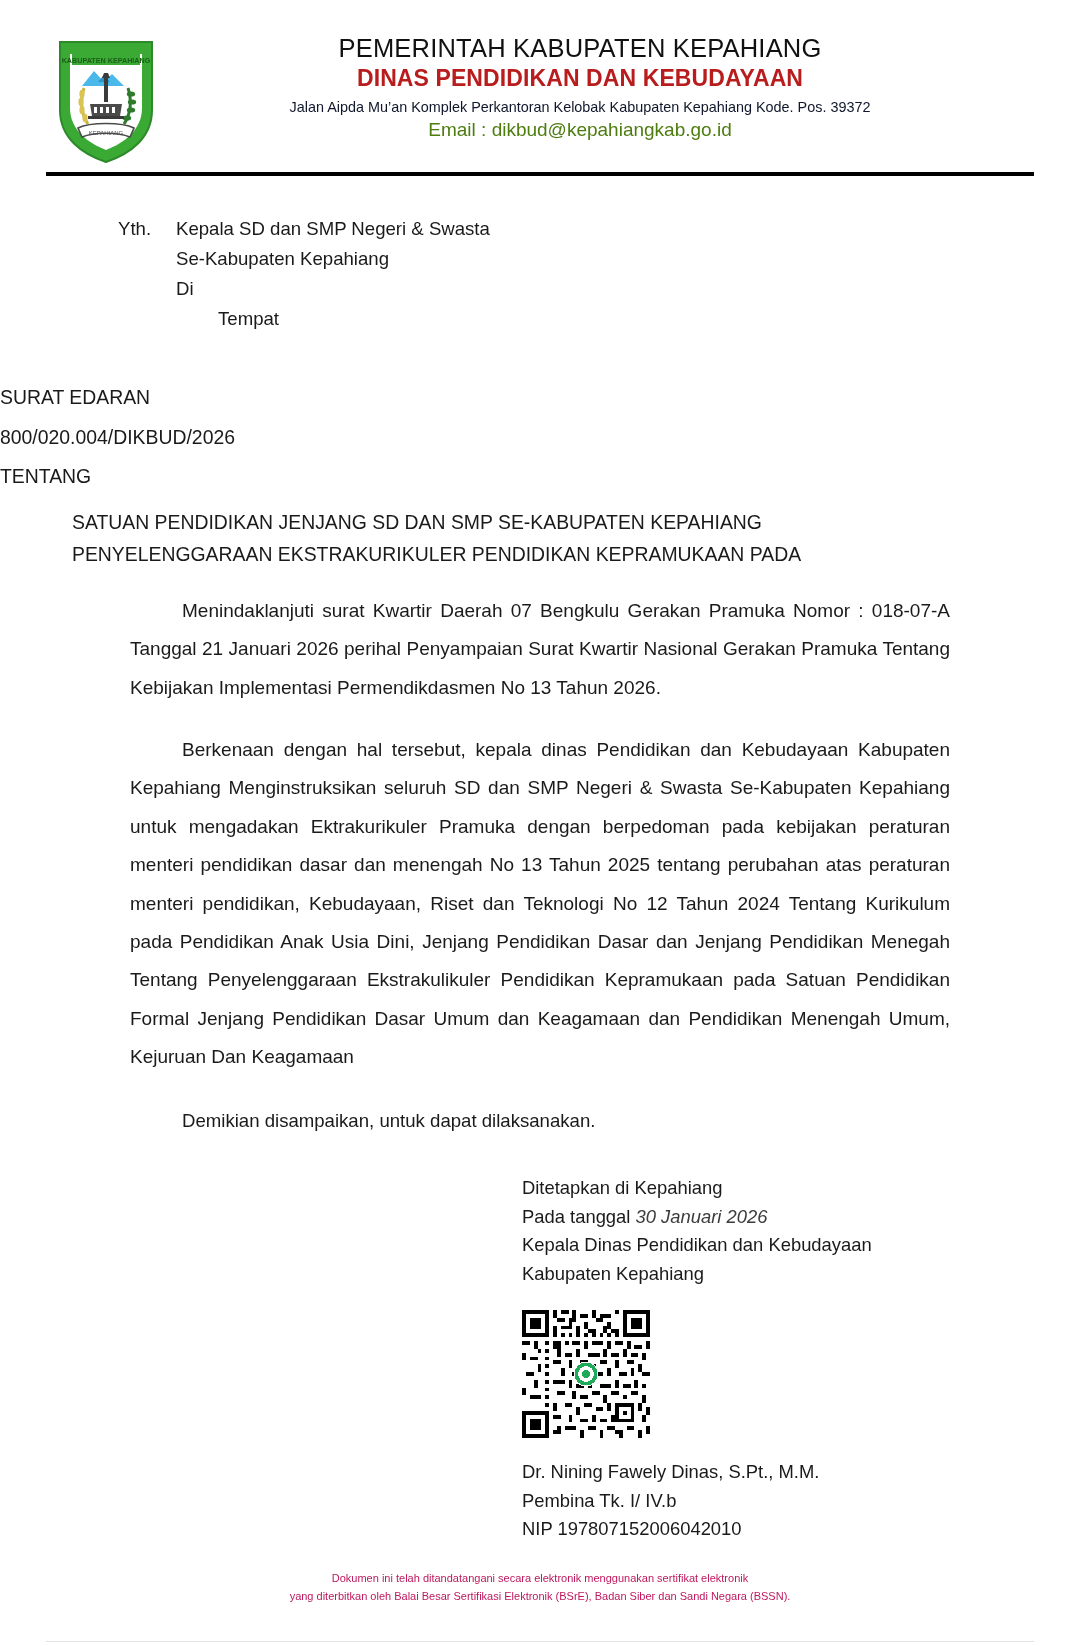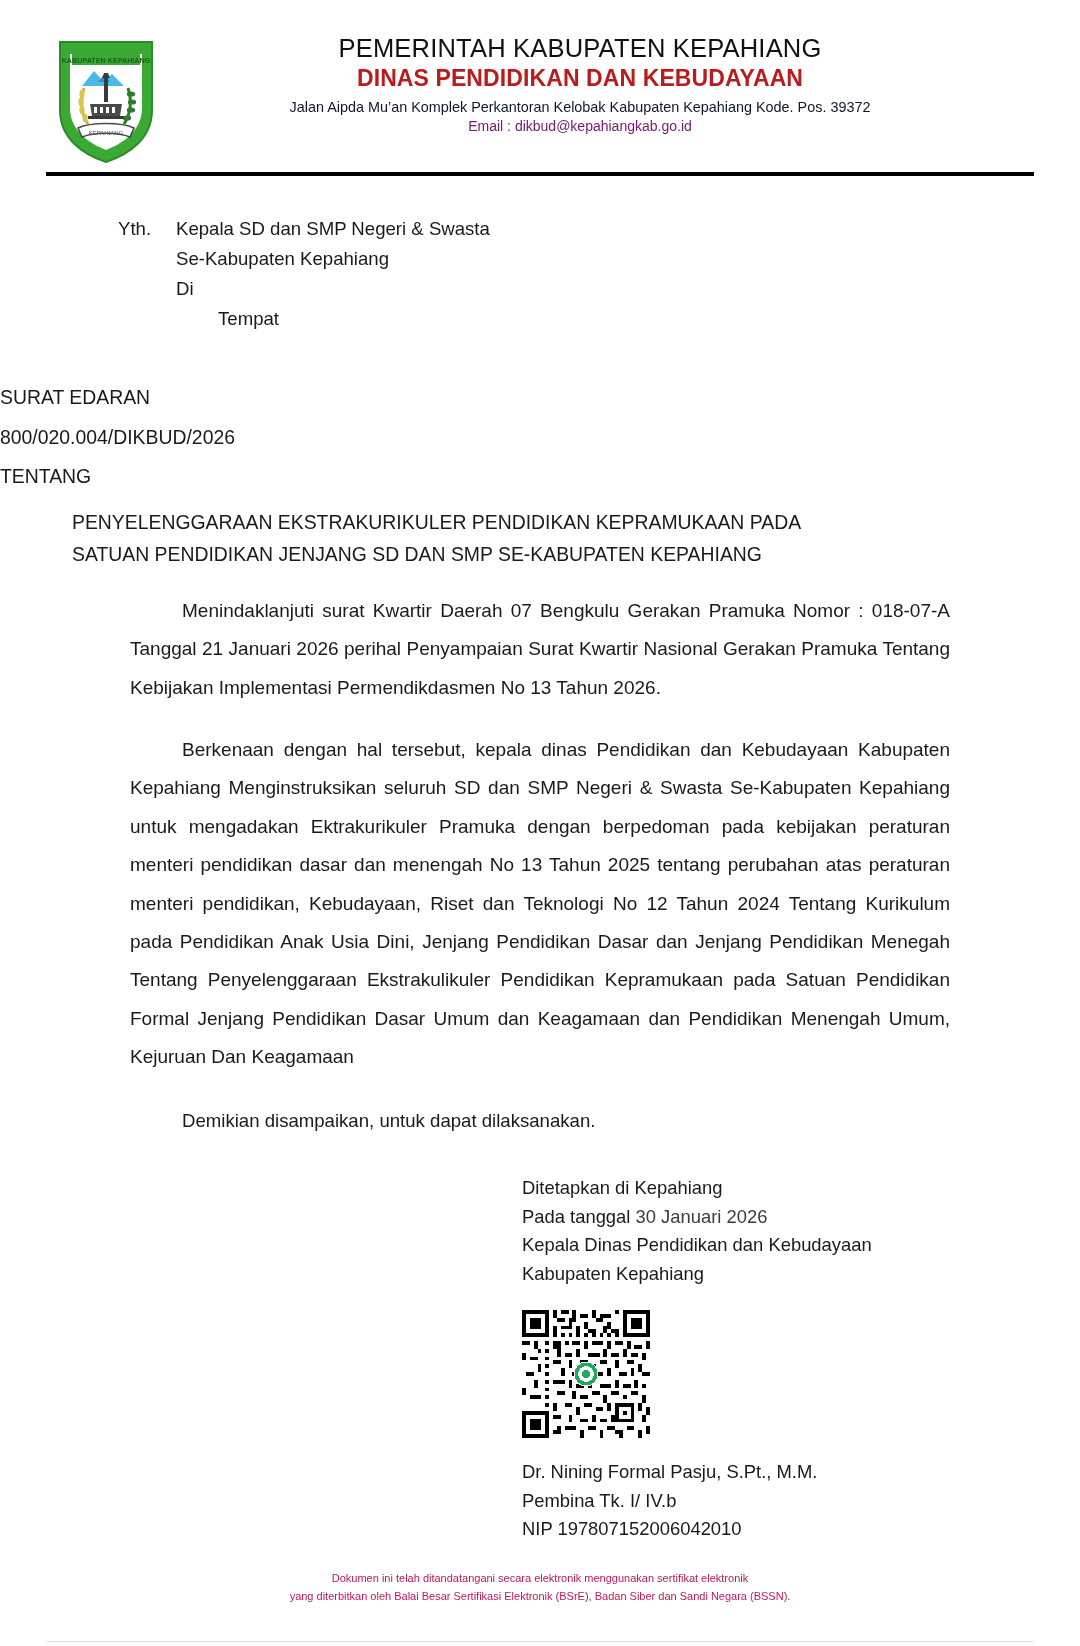--- a/index.html
+++ b/index.html
@@ -57,23 +57,23 @@
     margin-top: 2px;
     color: #b91c1c;
   }
   .head-addr {
     font-size: 14.4px;
     line-height: 1.42;
     margin-top: 5px;
     color: #0f172a;
   }
   .head-email {
-    font-size: 14px;
+    font-size: 19px;
     line-height: 1.42;
-    color: #701a75;
+    color: #4d7c0f;
   }
   .rule {
     height: 4px;
     background: #000;
     margin: 8px 46px 0 46px;
   }
 
   
   .recipient {
     margin: 38px 0 0 118px;
@@ -135,21 +135,21 @@
     line-height: 2.02;
   }
   .closing p { margin: 0; text-indent: 52px; }
 
   .signblock {
     margin-top: 34px;
     padding-left: 522px;
     font-size: 18.4px;
     line-height: 1.55;
   }
-  .sign-date-val { color: #3c3c3c; }
+  .sign-date-val { color: #3c3c3c; font-style: italic; }
 
   .qr-wrap {
     margin-top: 22px;
     padding-left: 522px;
   }
   .qr {
     width: 128px;
     height: 128px;
     position: relative;
     background: #ffffff;
@@ -254,22 +254,22 @@
     <div class="r-indent">Se-Kabupaten Kepahiang</div>
     <div class="r-indent">Di</div>
     <div class="r-indent2">Tempat</div>
   </div>
 
   <div class="titleblock">
     <div>SURAT EDARAN</div>
     <div>800/020.004/DIKBUD/2026</div>
     <div>TENTANG</div>
     <div class="t-sub">
+      <div>SATUAN PENDIDIKAN JENJANG SD DAN SMP SE-KABUPATEN KEPAHIANG</div>
       <div>PENYELENGGARAAN EKSTRAKURIKULER PENDIDIKAN KEPRAMUKAAN PADA</div>
-      <div>SATUAN PENDIDIKAN JENJANG SD DAN SMP SE-KABUPATEN KEPAHIANG</div>
     </div>
   </div>
 
   <div class="body">
     <p>Menindaklanjuti surat Kwartir Daerah 07 Bengkulu Gerakan Pramuka Nomor : 018-07-A Tanggal 21 Januari 2026 perihal Penyampaian Surat Kwartir Nasional Gerakan Pramuka Tentang Kebijakan Implementasi Permendikdasmen No 13 Tahun 2026.</p>
     <p class="last">Berkenaan dengan hal tersebut, kepala dinas Pendidikan dan Kebudayaan Kabupaten Kepahiang Menginstruksikan seluruh SD dan SMP Negeri &amp; Swasta Se-Kabupaten Kepahiang untuk mengadakan Ektrakurikuler Pramuka dengan berpedoman pada kebijakan peraturan menteri pendidikan dasar dan menengah No 13 Tahun 2025 tentang perubahan atas peraturan menteri pendidikan, Kebudayaan, Riset dan Teknologi No 12 Tahun 2024 Tentang Kurikulum pada Pendidikan Anak Usia Dini, Jenjang Pendidikan Dasar dan Jenjang Pendidikan Menegah Tentang Penyelenggaraan Ekstrakulikuler Pendidikan Kepramukaan pada Satuan Pendidikan Formal Jenjang Pendidikan Dasar Umum  dan Keagamaan dan Pendidikan Menengah Umum, Kejuruan Dan Keagamaan</p>
   </div>
 
   <div class="closing">
     <p>Demikian disampaikan, untuk dapat dilaksanakan.</p>
@@ -442,21 +442,21 @@
         </g>
 
         <circle cx="16.5" cy="16.5" r="3.2" fill="#ffffff"></circle>
         <circle cx="16.5" cy="16.5" r="2.5" fill="none" stroke="#1faa59" stroke-width="0.9"></circle>
         <circle cx="16.5" cy="16.5" r="1.1" fill="#1faa59"></circle>
       </svg>
     </div>
   </div>
 
   <div class="signer">
-    <div>Dr. Nining Formal Pasju, S.Pt., M.M.</div>
+    <div>Dr. Nining Fawely Dinas, S.Pt., M.M.</div>
     <div>Pembina Tk. I/ IV.b</div>
     <div>NIP 197807152006042010</div>
   </div>
 
   <div class="footer">
     <div>Dokumen ini telah ditandatangani secara elektronik menggunakan sertifikat elektronik</div>
     <div>yang diterbitkan oleh Balai Besar Sertifikasi Elektronik (BSrE), Badan Siber dan Sandi Negara (BSSN).</div>
   </div>
   <div class="footer-divider"></div>
 

